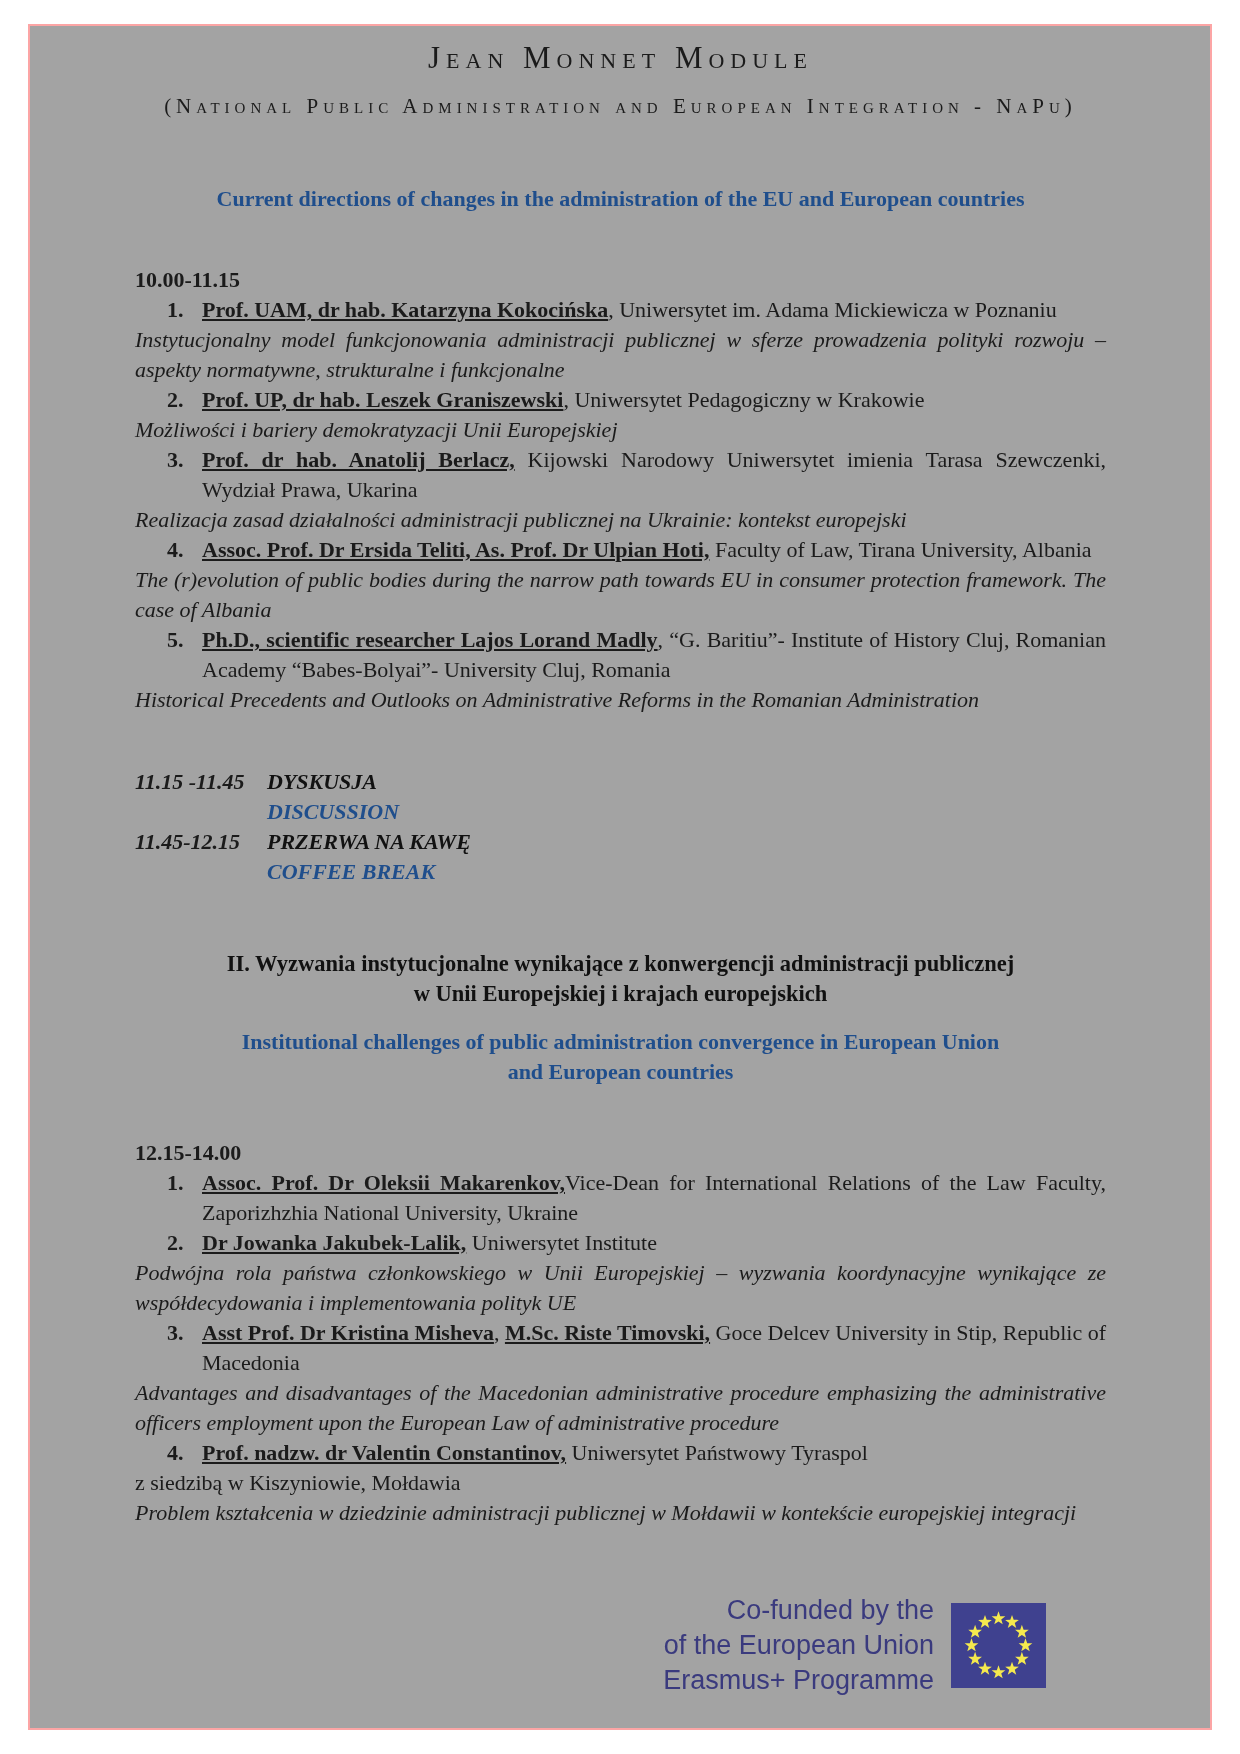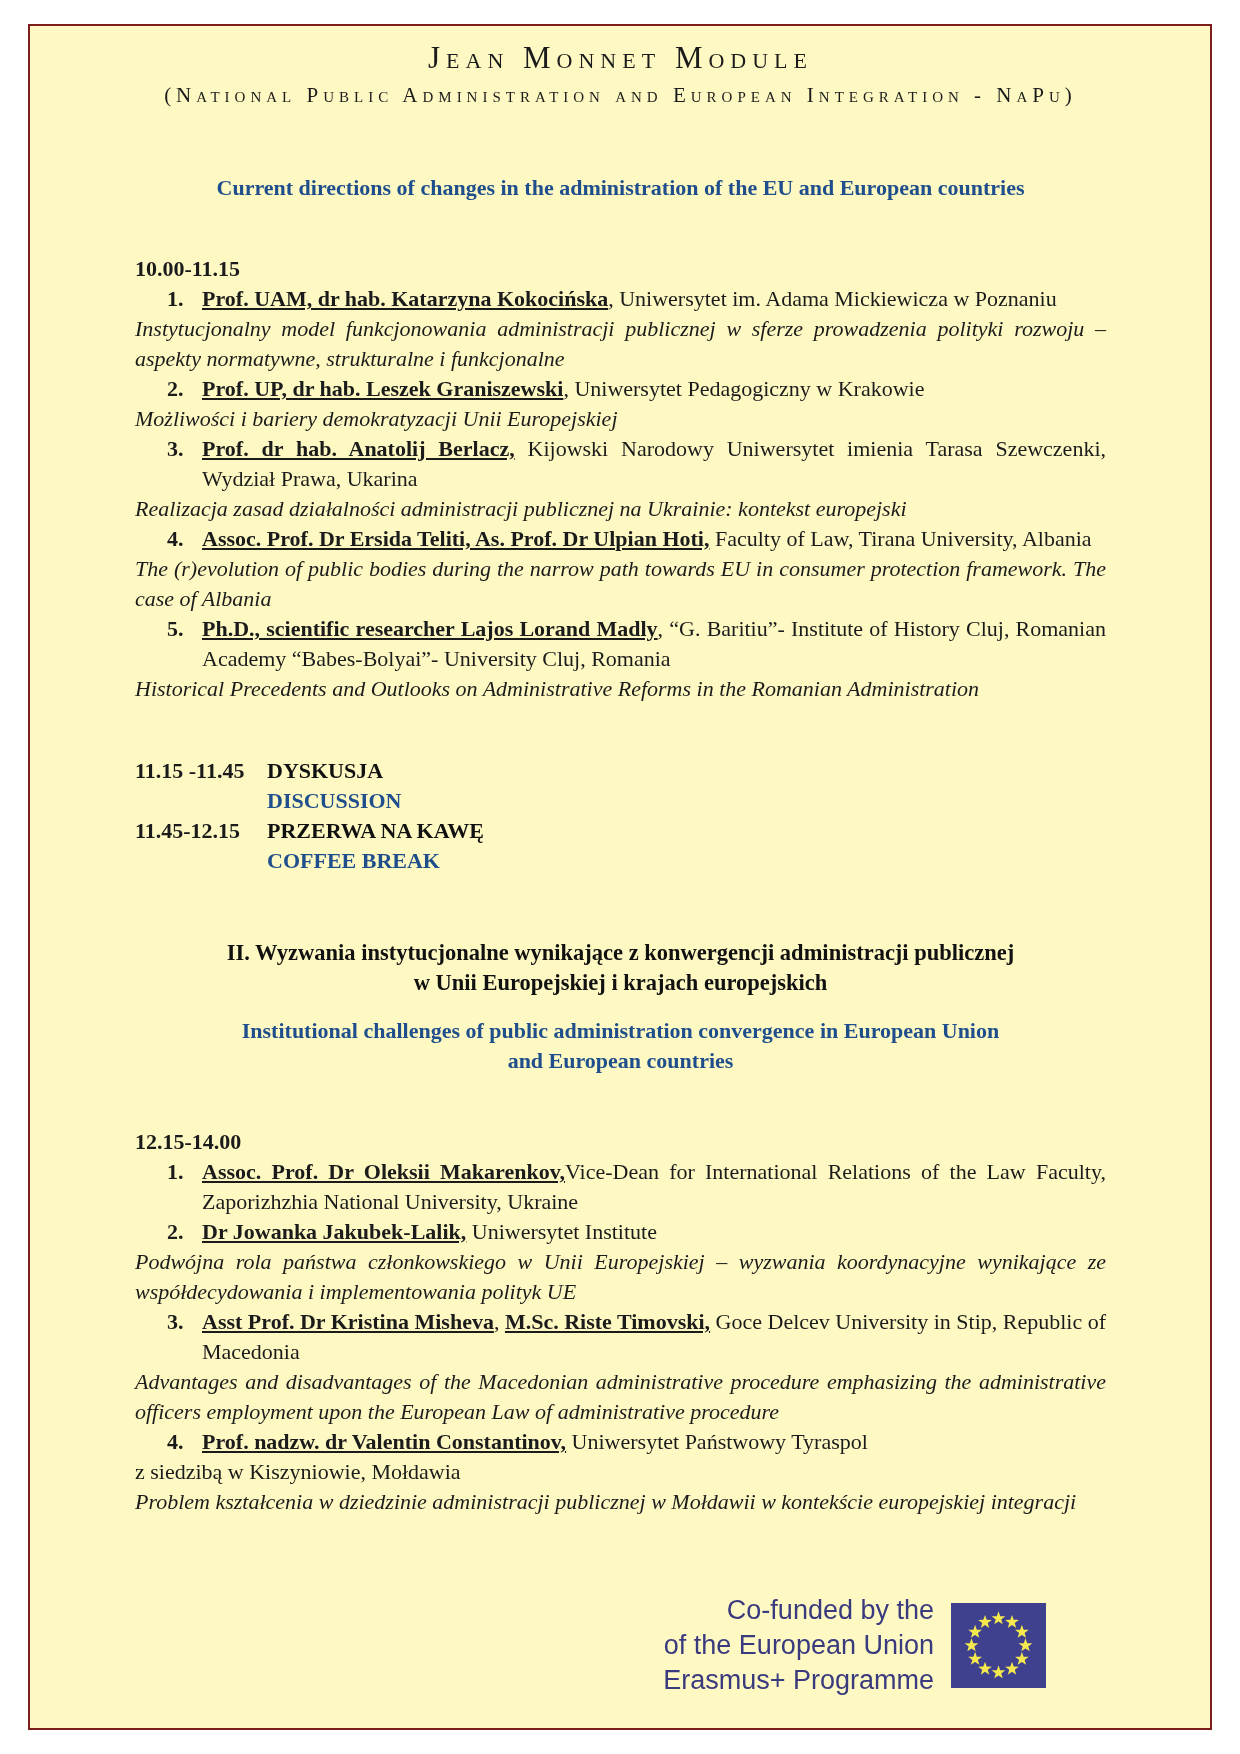--- a/index.html
+++ b/index.html
@@ -1,33 +1,33 @@
 <!DOCTYPE html>
 <html style="--blue: #1F4E8C; --footer: #3A3A7E;"><head>
 <meta charset="utf-8">
 <style>
   * { margin: 0; padding: 0; box-sizing: border-box; }
   html, body { width: 1240px; height: 1754px; background: #ffffff; overflow: hidden; }
   body { font-family: "Liberation Serif", serif; color: #1b1b1b; }
 
   .frame {
     position: absolute; left: 28px; top: 24px; right: 28px; bottom: 24px;
-    border: 2px solid #7f1d1d; background: #fef9c3;
+    border: 2px solid #fca5a5; background: #a3a3a3;
   }
   .content { padding: 14px 104px 0 105px; }
 
   
   .doc-header { text-align: center; }
   .doc-title {
     font-variant: small-caps; font-size: 31px; letter-spacing: 6px;
     font-weight: normal; line-height: 36px;
   }
   .doc-subtitle {
     font-variant: small-caps; font-size: 21px; letter-spacing: 5px;
-    font-weight: normal; line-height: 28px; margin-top: 5px;
+    font-weight: normal; line-height: 28px; margin-top: 16px;
   }
 
   
   .section-head { text-align: center; white-space: pre-line; }
   .section-head .pl { font-weight: bold; font-size: 22.5px; line-height: 30px; color: #111; }
   .section-head .en { font-weight: bold; font-size: 22px; line-height: 30px; color: var(--blue, #1F4E8C); }
   .sh-1 { margin-top: 46px; }
   .sh-2 { margin-top: 44px; }
 
   
@@ -36,21 +36,21 @@
   
   .item-row { display: flex; }
   .item-num { flex: none; width: 35px; margin-left: 32px; font-weight: bold;
               font-size: 22px; line-height: 30px; }
   .item-name { flex: 1; font-size: 22px; line-height: 30px; text-align: justify; }
   .item-name .b { font-weight: bold; text-decoration: underline; }
   .extra-line { font-size: 22px; line-height: 30px; }
   .topic { font-style: italic; font-size: 22px; line-height: 30px; text-align: justify; }
 
   
-  .schedule { margin-top: 52px; }
+  .schedule { margin-top: 52px; font-style: italic; }
   .sched-row { display: flex; }
   .sched-time { flex: none; width: 132px; font-weight: bold; font-size: 22px; line-height: 30px; }
   .sched-labels .pl { font-weight: bold; font-size: 22px; line-height: 30px; color: #111; }
   .sched-labels .en { font-weight: bold; font-size: 22px; line-height: 30px; color: var(--blue, #1F4E8C); }
 
   
   .footer { position: absolute; right: 164px; bottom: 30px;
             display: flex; align-items: center; }
   .cofunded { font-family: "Liberation Sans", sans-serif; font-size: 27px; line-height: 35px;
               color: var(--footer, #3A3A7E); text-align: right; margin-right: 17px; }

